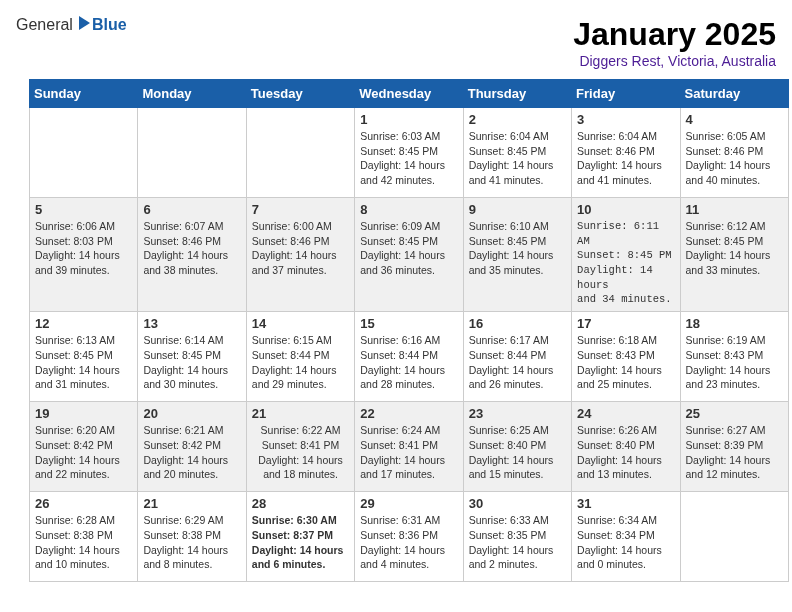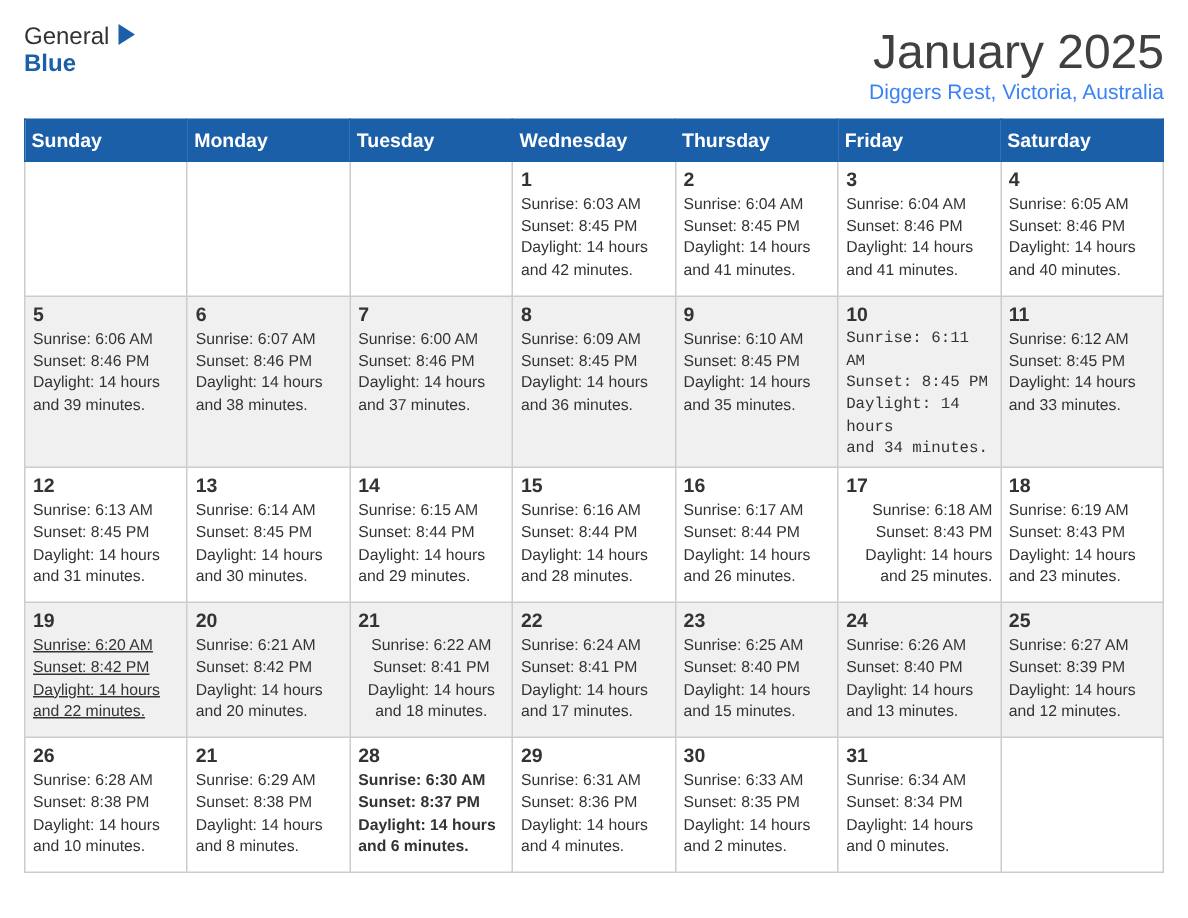--- a/index.html
+++ b/index.html
@@ -11,41 +11,41 @@
       padding: 16px;
     }
     .header {
       display: flex;
       justify-content: space-between;
       align-items: flex-start;
       margin-bottom: 10px;
     }
     .logo {
       display: flex;
-      flex-direction: column;
       align-items: flex-start;
     }
     .logo-general { color: #333; }
     .logo-blue { color: #1a5fa8; }
     .title-section {
       text-align: right;
     }
     .month-title {
       font-size: 32px;
-      font-weight: normal;
-      color: #404040;
+      font-weight: bold;
+      color: #000000;
     }
     .location-title {
       font-size: 14px;
-      color: #3b82f6;
+      color: #4c1d95;
     }
     .calendar {
       width: 100%;
       border-collapse: collapse;
       border: 1px solid #ccc;
+      margin-left: 13px;
     }
     .calendar th {
       background-color: #1a5fa8;
       color: #fff;
       padding: 6px 4px;
       text-align: left;
       font-size: 13px;
       border: 1px solid #1a5fa8;
     }
     .calendar td {
@@ -139,21 +139,21 @@
           <div class="day-info" style="white-space: pre-line;">Sunrise: 6:05 AM
 Sunset: 8:46 PM
 Daylight: 14 hours
 and 40 minutes.</div>
         </td>
       </tr>
       <tr class="row-shaded">
         <td>
           <div class="day-num">5</div>
           <div class="day-info" style="white-space: pre-line;">Sunrise: 6:06 AM
-Sunset: 8:46 PM
+Sunset: 8:03 PM
 Daylight: 14 hours
 and 39 minutes.</div>
         </td>
         <td>
           <div class="day-num">6</div>
           <div class="day-info" style="white-space: pre-line;">Sunrise: 6:07 AM
 Sunset: 8:46 PM
 Daylight: 14 hours
 and 38 minutes.</div>
         </td>
@@ -224,37 +224,37 @@
         </td>
         <td>
           <div class="day-num">16</div>
           <div class="day-info" style="white-space: pre-line;">Sunrise: 6:17 AM
 Sunset: 8:44 PM
 Daylight: 14 hours
 and 26 minutes.</div>
         </td>
         <td>
           <div class="day-num">17</div>
-          <div class="day-info" style="white-space: pre-line; text-align: right;">Sunrise: 6:18 AM
+          <div class="day-info" style="white-space: pre-line;">Sunrise: 6:18 AM
 Sunset: 8:43 PM
 Daylight: 14 hours
 and 25 minutes.</div>
         </td>
         <td>
           <div class="day-num">18</div>
           <div class="day-info" style="white-space: pre-line;">Sunrise: 6:19 AM
 Sunset: 8:43 PM
 Daylight: 14 hours
 and 23 minutes.</div>
         </td>
       </tr>
       <tr class="row-shaded">
         <td>
           <div class="day-num">19</div>
-          <div class="day-info" style="white-space: pre-line; text-decoration: underline;">Sunrise: 6:20 AM
+          <div class="day-info" style="white-space: pre-line;">Sunrise: 6:20 AM
 Sunset: 8:42 PM
 Daylight: 14 hours
 and 22 minutes.</div>
         </td>
         <td>
           <div class="day-num">20</div>
           <div class="day-info" style="white-space: pre-line;">Sunrise: 6:21 AM
 Sunset: 8:42 PM
 Daylight: 14 hours
 and 20 minutes.</div>

